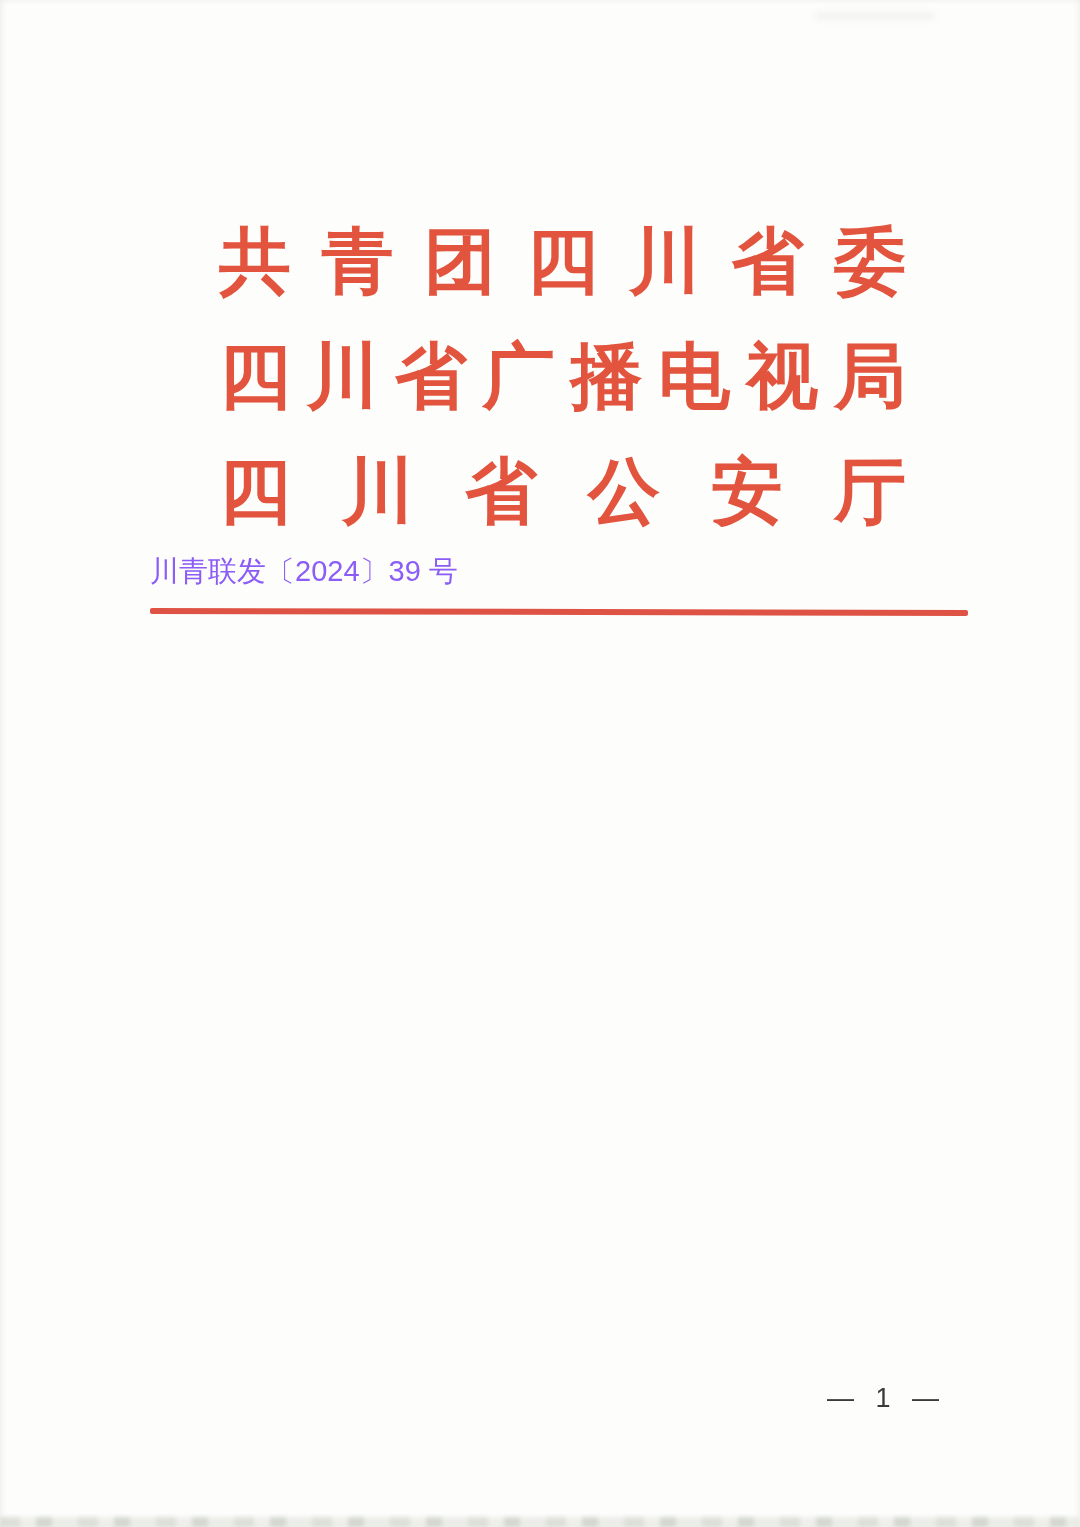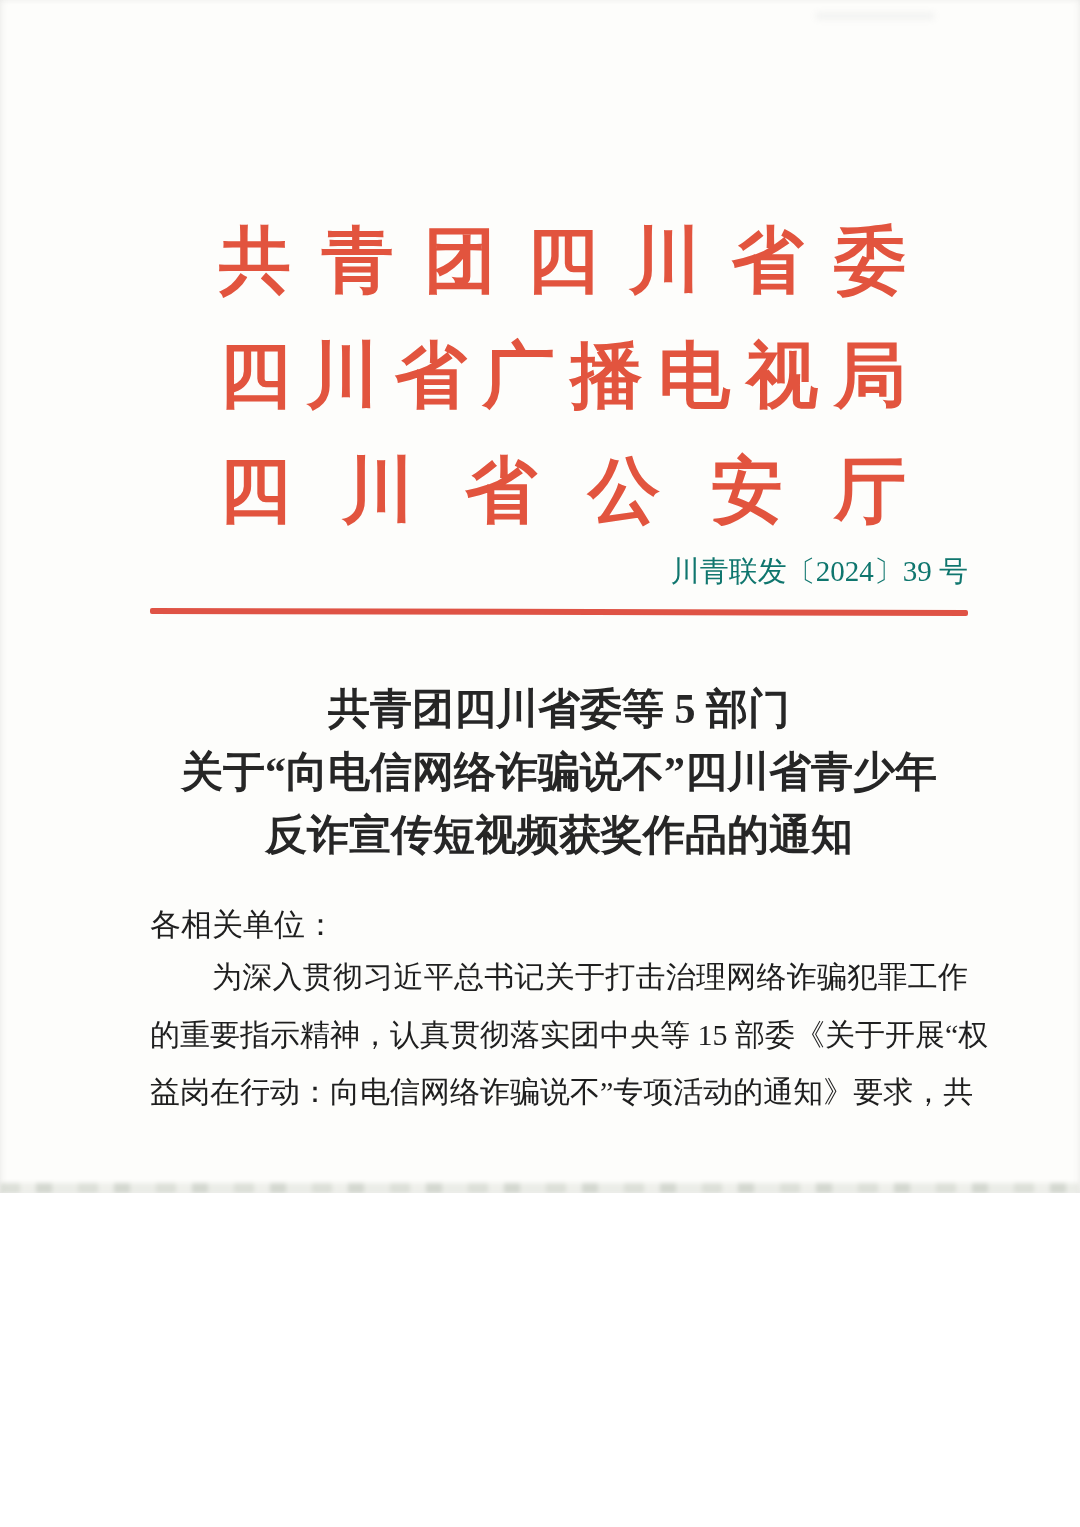--- a/index.html
+++ b/index.html
@@ -3,25 +3,25 @@
 <meta charset="utf-8">
 <style>
   html, body {
     margin: 0;
     padding: 0;
     background: #ffffff;
   }
   .page {
     position: relative;
     width: 1080px;
-    height: 1193px;
+    height: 1527px;
     background: #fdfdfb;
     overflow: hidden;
     box-shadow: inset 3px 0 6px rgba(0,0,0,0.045), inset -3px 0 6px rgba(0,0,0,0.035), inset 0 -2px 4px rgba(0,0,0,0.02);
-    font-family: Liberation Serif, serif;
+    font-family: Liberation Sans, sans-serif;
   }
   .content-col {
     position: absolute;
     left: 150px;
     top: 0;
     width: 818px;
   }
   
   .letterhead {
     margin-top: 204px;
@@ -38,22 +38,22 @@
     text-align-last: justify;
     text-justify: inter-character;
     letter-spacing: 0;
     white-space: nowrap;
   }
   .doc-number {
     margin-top: 2px;
     height: 40px;
     line-height: 40px;
     font-size: 29px;
-    color: #0f766e;
-    text-align: right;
+    color: #8b5cf6;
+    text-align: left;
   }
   .red-rule {
     margin-top: 18px;
     height: 6px;
     width: 818px;
     background: #df5345;
     transform: rotate(0.15deg);
     border-radius: 2px;
   }
   
@@ -143,35 +143,20 @@
   <div class="content-col">
 
     <header class="letterhead">
       <div class="lh-line">共青团四川省委</div>
       <div class="lh-line">四川省广播电视局</div>
       <div class="lh-line">四川省公安厅</div>
       <div class="doc-number">川青联发〔2024〕39 号</div>
       <div class="red-rule"></div>
     </header>
 
-    <main>
-      <h1 class="title-block">
-        <div class="title-line">共青团四川省委等 5 部门</div>
-        <div class="title-line">关于“向电信网络诈骗说不”四川省青少年</div>
-        <div class="title-line">反诈宣传短视频获奖作品的通知</div>
-      </h1>
-
-      <div class="salutation">各相关单位：</div>
-
-      <div class="paragraph">
-        <div class="para-line indent">为深入贯彻习近平总书记关于打击治理网络诈骗犯罪工作</div>
-        <div class="para-line">的重要指示精神，认真贯彻落实团中央等 15 部委《关于开展“权</div>
-        <div class="para-line">益岗在行动：向电信网络诈骗说不”专项活动的通知》要求，共</div>
-      </div>
-    </main>
 
   </div>
 
   <div class="page-number">— 1 —</div>
 
   <div class="next-page-edge"></div>
 
 </div>
 
 </body></html>

